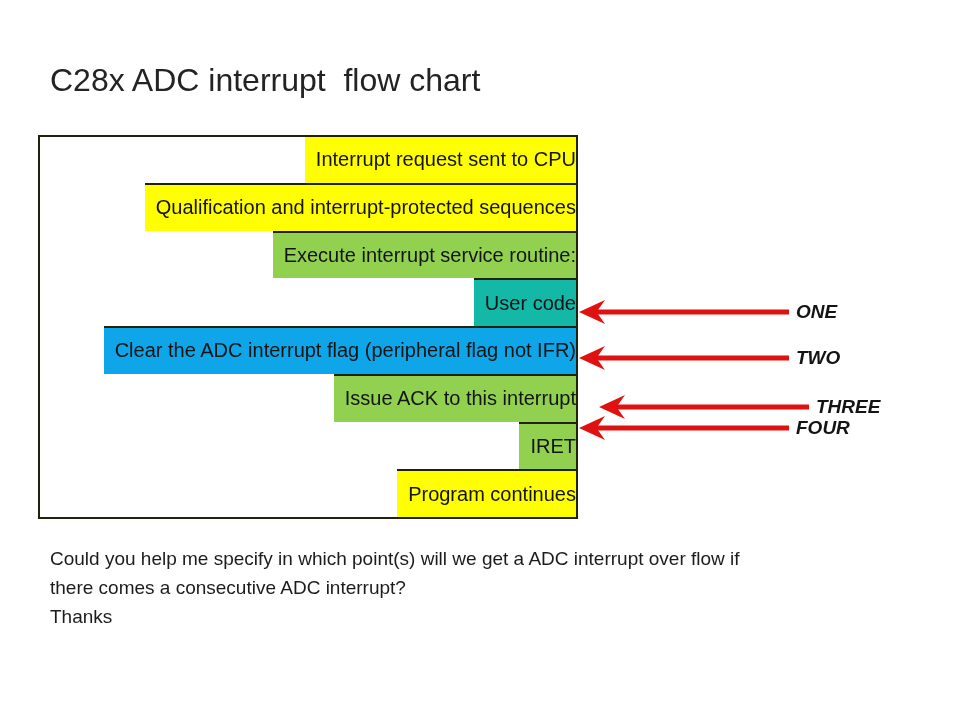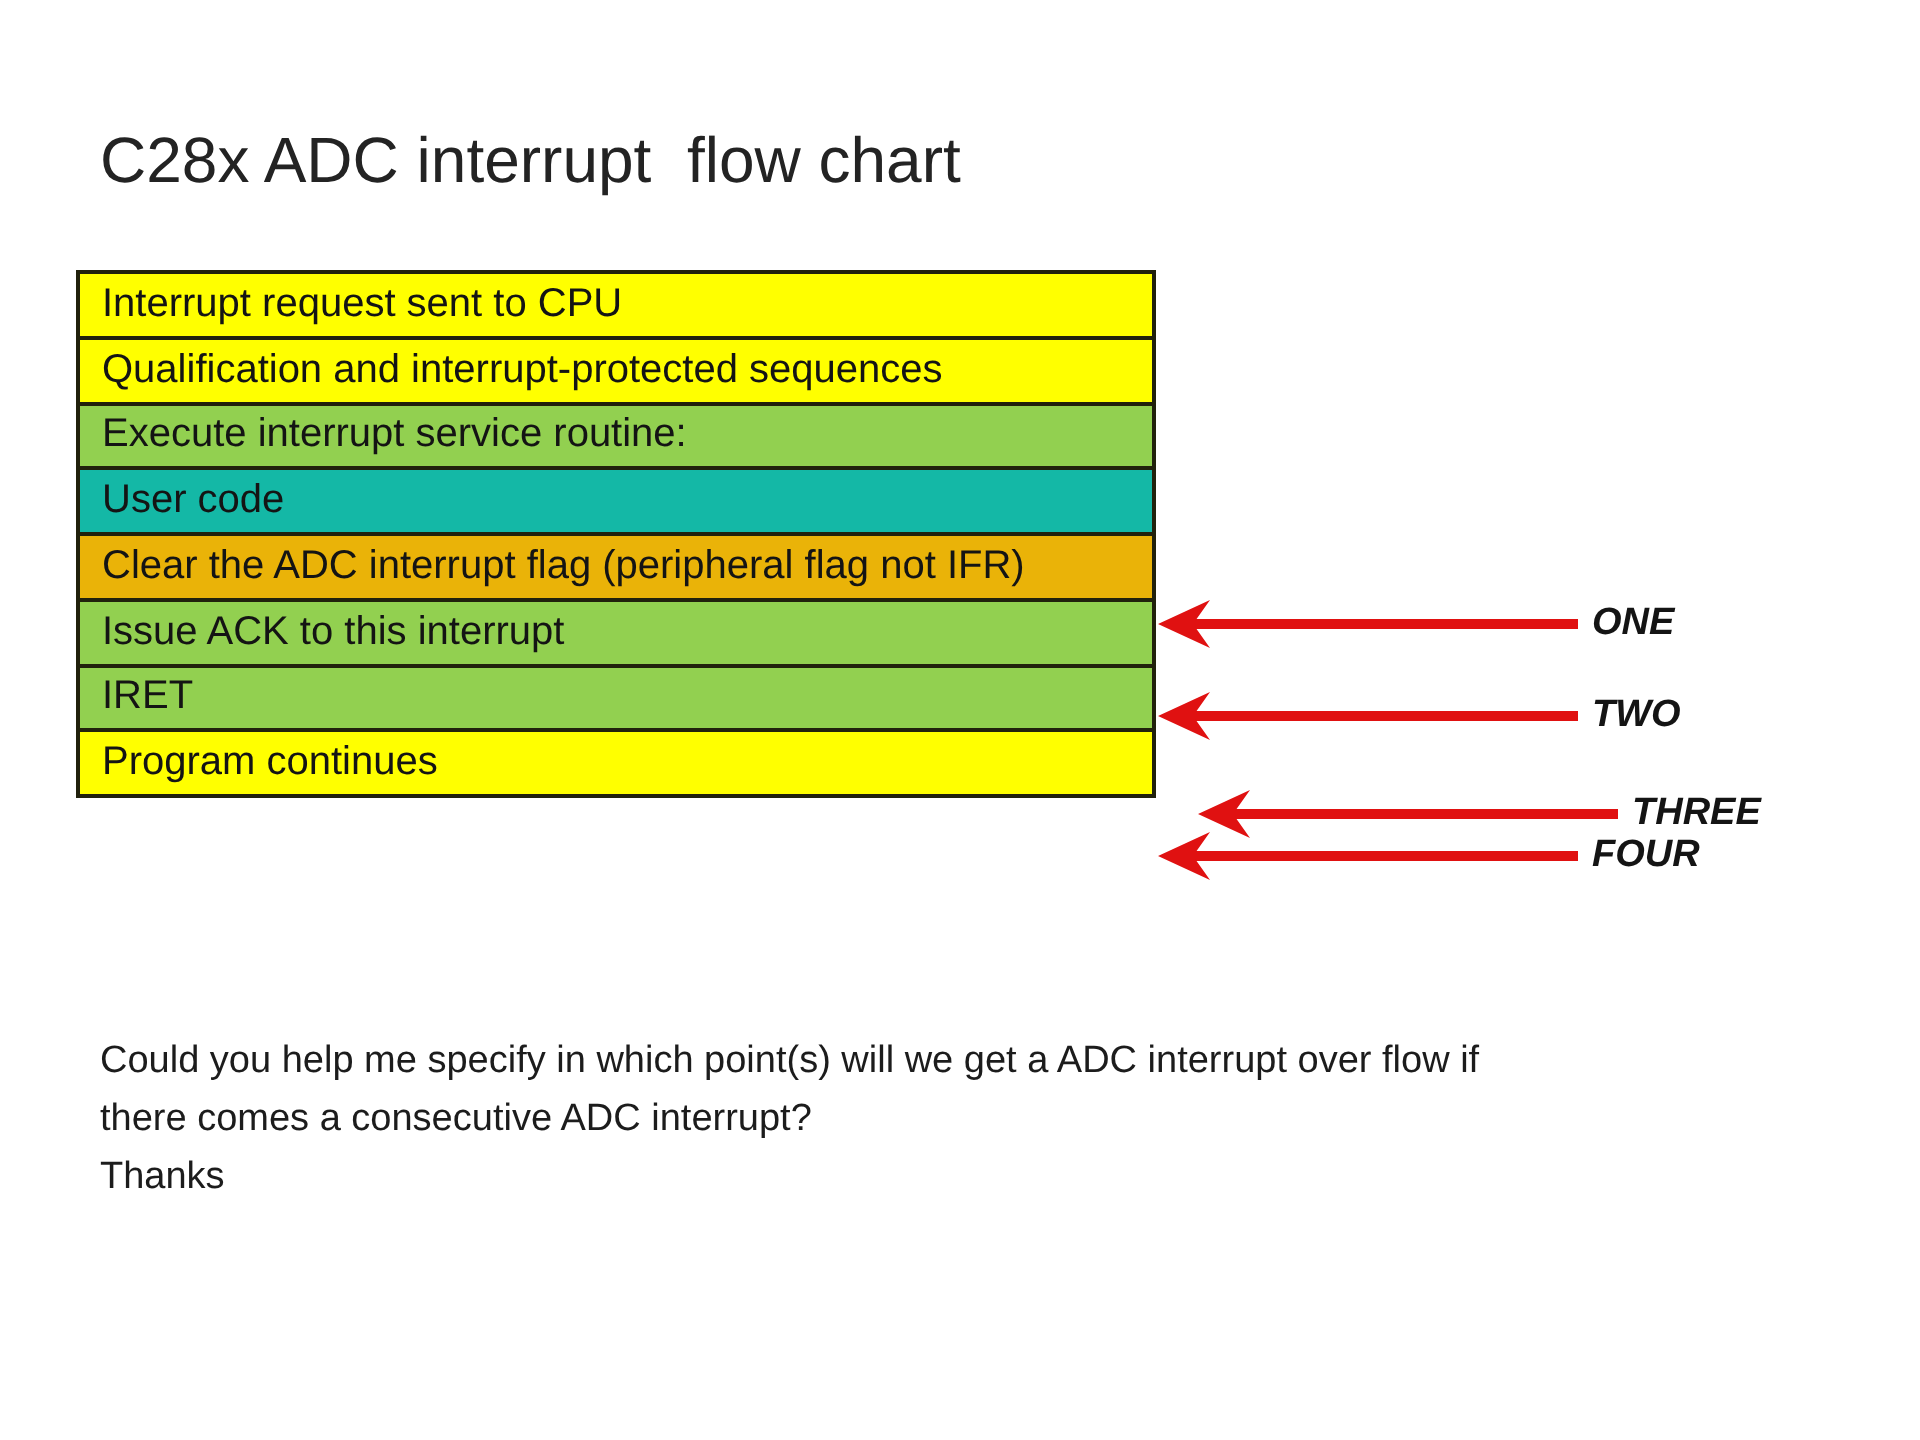--- a/index.html
+++ b/index.html
@@ -23,25 +23,26 @@
     font-weight: 400;
     color: #232323;
     white-space: pre-wrap;
     letter-spacing: 0px;
   }
   .flow-table {
     position: absolute;
     left: 38px;
     top: 135px;
     width: 540px;
-    height: 264px;
+    height: 384px;
     border: 2px solid #21210c;
     display: flex;
     flex-direction: column;
     background: #ffffff;
+    align-items: flex-end;
   }
   .flow-row {
     flex: 1 1 0;
     display: flex;
     align-items: center;
     padding-left: 11px;
     font-size: 20px;
     color: #141414;
     overflow: hidden;
     white-space: nowrap;
@@ -67,40 +68,40 @@
   .annotation-label {
     margin-left: 7px;
     font-size: 19px;
     font-weight: 700;
     color: #141414;
     white-space: nowrap;
   }
   .question-block {
     position: absolute;
     left: 50px;
-    top: 516px;
+    top: 544px;
     font-size: 19px;
     line-height: 29px;
     color: #1c1c1c;
   }
   .question-line { white-space: nowrap; }
 </style>
 </head>
 <body>
 
 <div class="slide">
 
   <div class="slide-title">C28x ADC interrupt  flow chart</div>
 
   <div class="flow-table">
     <div class="flow-row" style="background-color: rgb(255, 255, 0);">Interrupt request sent to CPU</div>
     <div class="flow-row" style="background-color: rgb(255, 255, 0);">Qualification and interrupt-protected sequences</div>
     <div class="flow-row" style="background-color: rgb(146, 208, 80);">Execute interrupt service routine:</div>
     <div class="flow-row" style="background-color: #14b8a6;">User code</div>
-    <div class="flow-row" style="background-color: #eab308;">Clear the ADC interrupt flag (peripheral flag not IFR)</div>
+    <div class="flow-row" style="background-color: #0ea5e9;">Clear the ADC interrupt flag (peripheral flag not IFR)</div>
     <div class="flow-row" style="background-color: rgb(146, 208, 80);">Issue ACK to this interrupt</div>
     <div class="flow-row" style="background-color: rgb(146, 208, 80);">IRET</div>
     <div class="flow-row" style="background-color: rgb(255, 255, 0);">Program continues</div>
   </div>
 
   <div class="annotation a1">
     <svg class="arrow-svg" width="211" height="28" viewBox="0 0 211 28">
       <rect class="shaft" x="15" y="11.5" width="196" height="5"></rect>
       <polygon class="head" points="1,14 27,2 18.5,14 27,26"></polygon>
     </svg>

